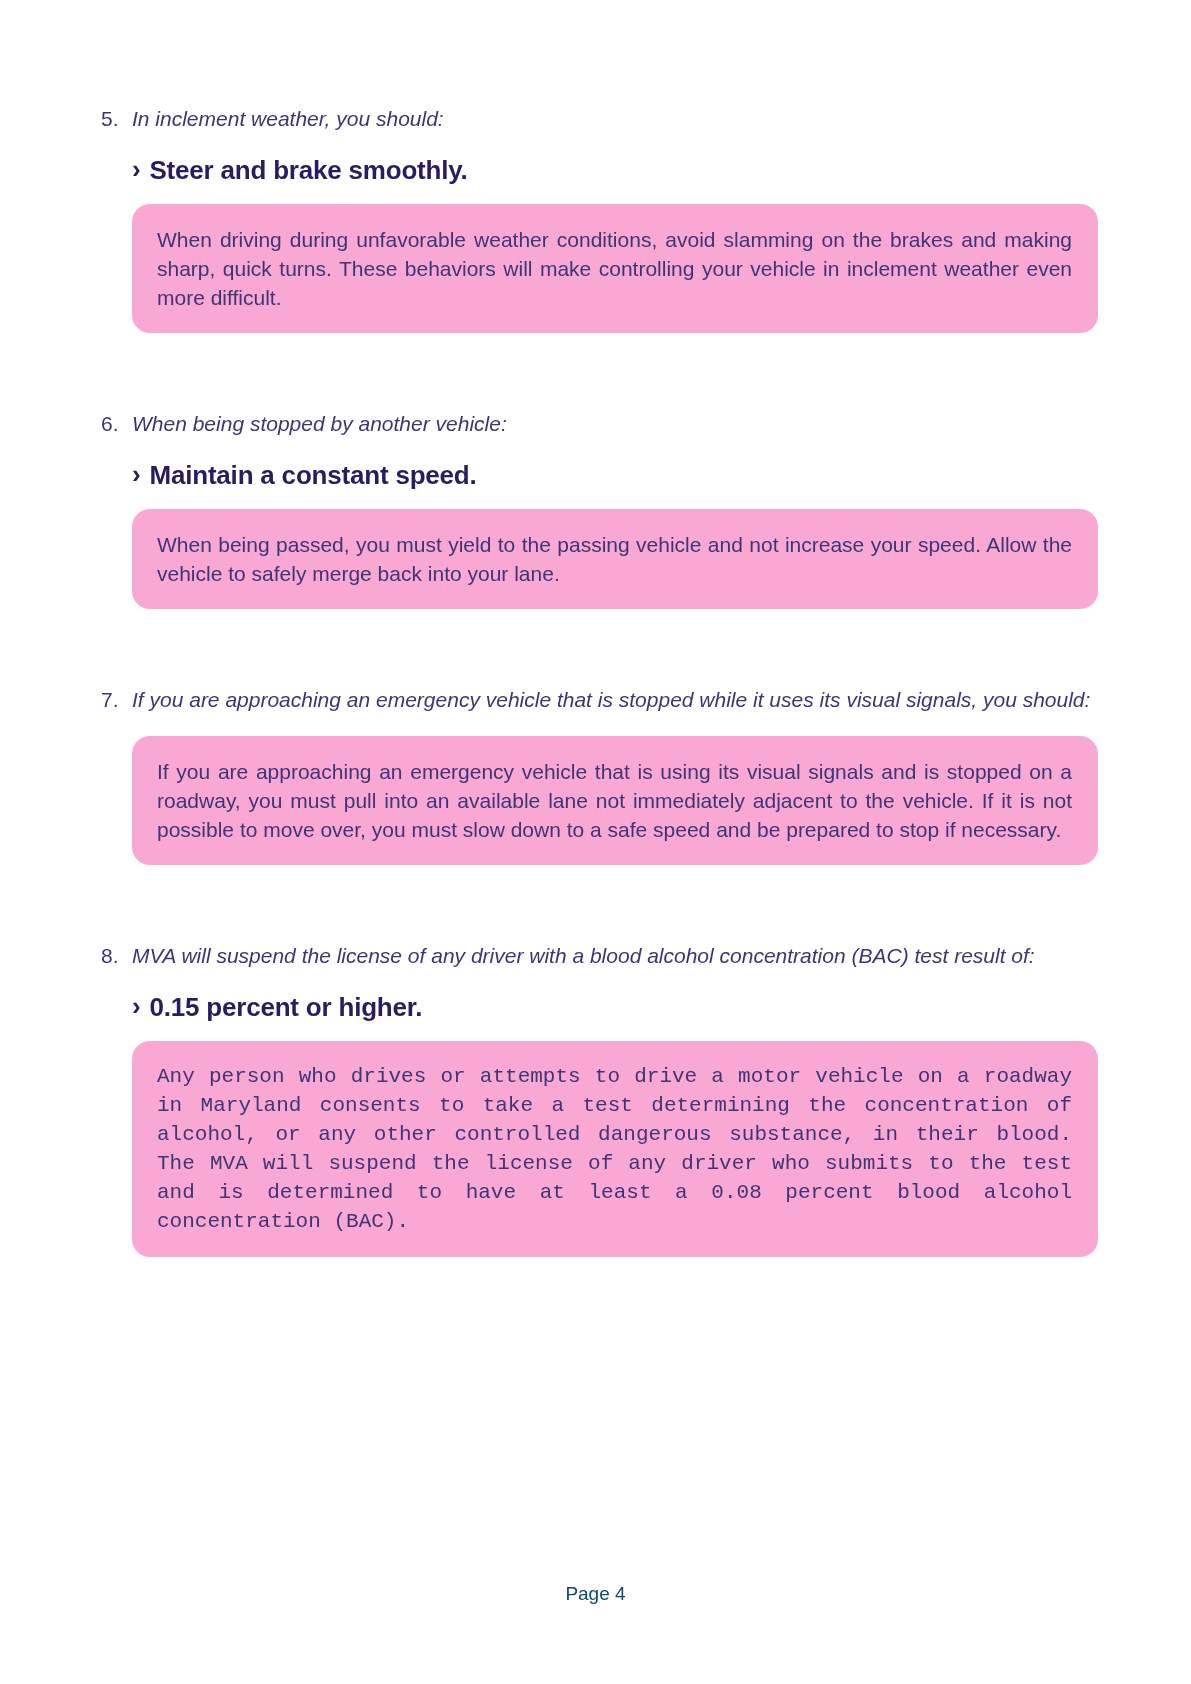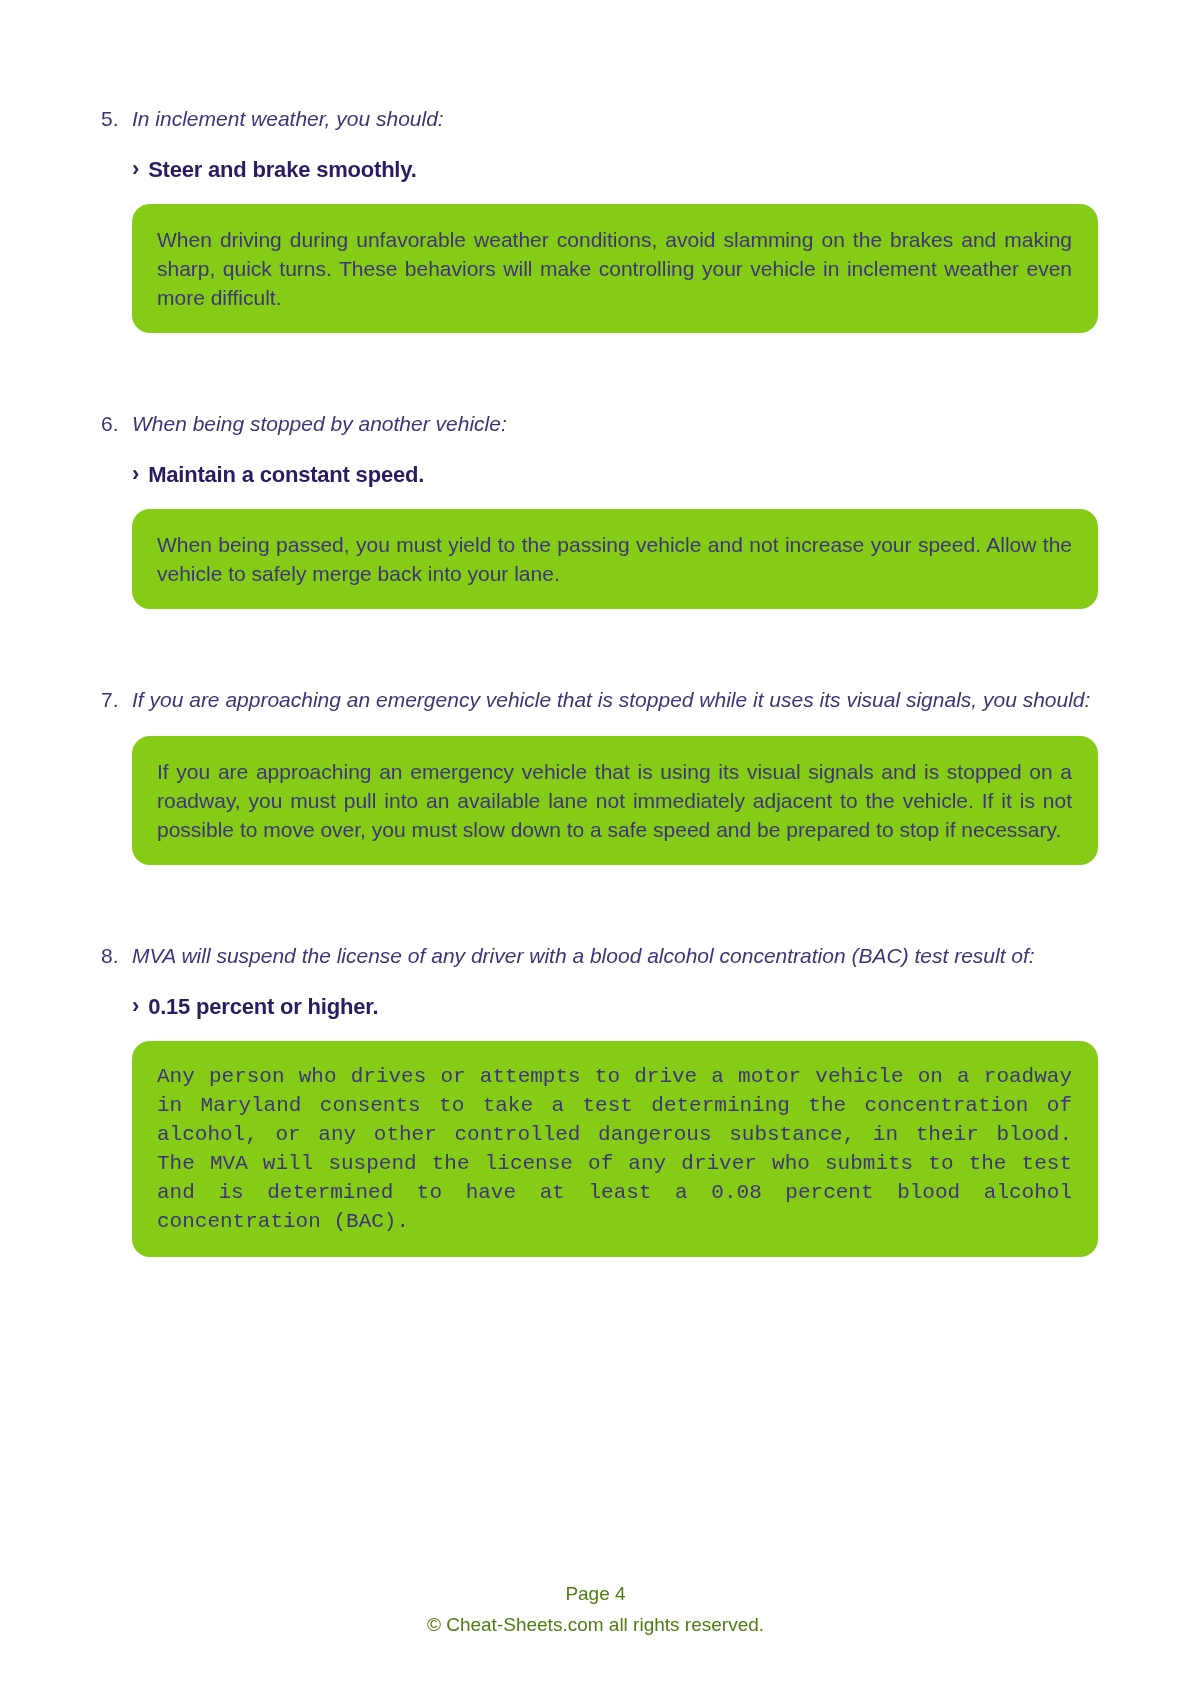--- a/index.html
+++ b/index.html
@@ -28,49 +28,49 @@
   }
   .q-num {
     flex: none;
     width: 31px;
   }
   .q-text { flex: 1; font-style: italic; }
   .answer {
     margin-left: 31px;
     color: #2b1c62;
     font-weight: 700;
-    font-size: 22px;
+    font-size: 26px;
     line-height: 30px;
     letter-spacing: -0.2px;
     margin-bottom: 19px;
   }
   .answer-marker {
     display: inline-block;
     margin-right: 9px;
     transform: translateY(-1px);
   }
   .explanation {
     margin-left: 31px;
-    background: #84cc16;
+    background: #f9a8d4;
     border-radius: 18px;
     padding: 21px 26px 21px 25px;
     color: #3e3577;
     font-size: 21px;
     line-height: 29px;
     text-align: justify;
     margin-bottom: 76px;
   }
   .qa-block:last-of-type .explanation { margin-bottom: 0; font-family: Liberation Mono, monospace; }
   .footer {
     position: absolute;
     left: 0;
     right: 0;
     top: 1578px;
     text-align: center;
-    color: #4d7c0f;
+    color: #0c4a6e;
     font-size: 19px;
     line-height: 31px;
   }
   .footer-page { display: block; }
   .footer-copyright { display: block; }
 </style>
 </head>
 <body>
 
 <div class="page">
@@ -114,15 +114,14 @@
       <div class="answer">
         <span class="answer-marker">›</span><span class="answer-text">0.15 percent or higher.</span>
       </div>
       <div class="explanation">Any person who drives or attempts to drive a motor vehicle on a roadway in Maryland consents to take a test determining the concentration of alcohol, or any other controlled dangerous substance, in their blood. The MVA will suspend the license of any driver who submits to the test and is determined to have at least a 0.08 percent blood alcohol concentration (BAC).</div>
     </section>
 
   </div>
 
   <div class="footer">
     <span class="footer-page">Page 4</span>
-    <span class="footer-copyright">© Cheat-Sheets.com all rights reserved.</span>
   </div>
 </div>
 
 </body></html>

